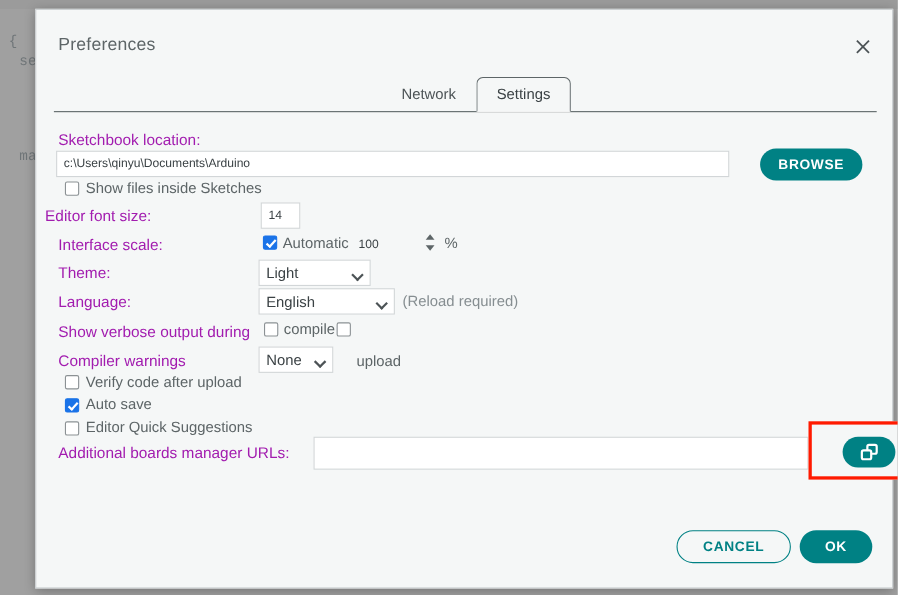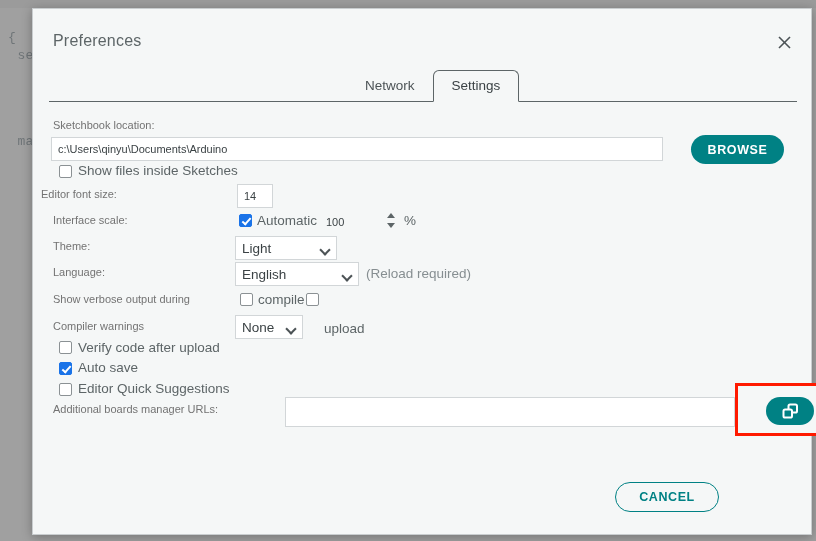--- a/index.html
+++ b/index.html
@@ -72,21 +72,21 @@
     border-bottom: 1px solid #f5f7f7;
     border-radius: 6px 6px 0 0;
     margin-bottom: -1px;
     color: #3b4245;
   }
 
   
   #form { position: absolute; left: 0; top: 100px; width: 780px; }
   .lbl {
     position: absolute;
-    font-size: 11px; color: #737373; white-space: nowrap;
+    font-size: 14px; color: #a21caf; white-space: nowrap;
   }
   .fld {
     position: absolute;
     background: #ffffff;
     border: 1px solid #d2d6d8;
     font-size: 11px; color: #3b4245;
     padding: 3px 6px;
     height: 24px;
     line-height: 17px;
     font-family: "Liberation Sans", sans-serif;
@@ -276,14 +276,15 @@
   <div id="highlight">
     <button id="boards-btn">
       <svg width="19" height="19" viewBox="0 0 19 19" aria-hidden="true">
         <rect x="7.5" y="2.5" width="8.5" height="8" rx="1.6" fill="none" stroke="#ffffff" stroke-width="2"></rect>
         <rect x="2.5" y="7.5" width="8.5" height="8" rx="1.6" fill="#008184" stroke="#ffffff" stroke-width="2"></rect>
       </svg>
     </button>
   </div>
 
   <button class="pill outline" style="left:582px; top:473px; width:104px; height:30px;">CANCEL</button>
+  <button class="pill" style="left:694px; top:473px; width:66px; height:30px;">OK</button>
 
 </div>
 
 </body></html>

